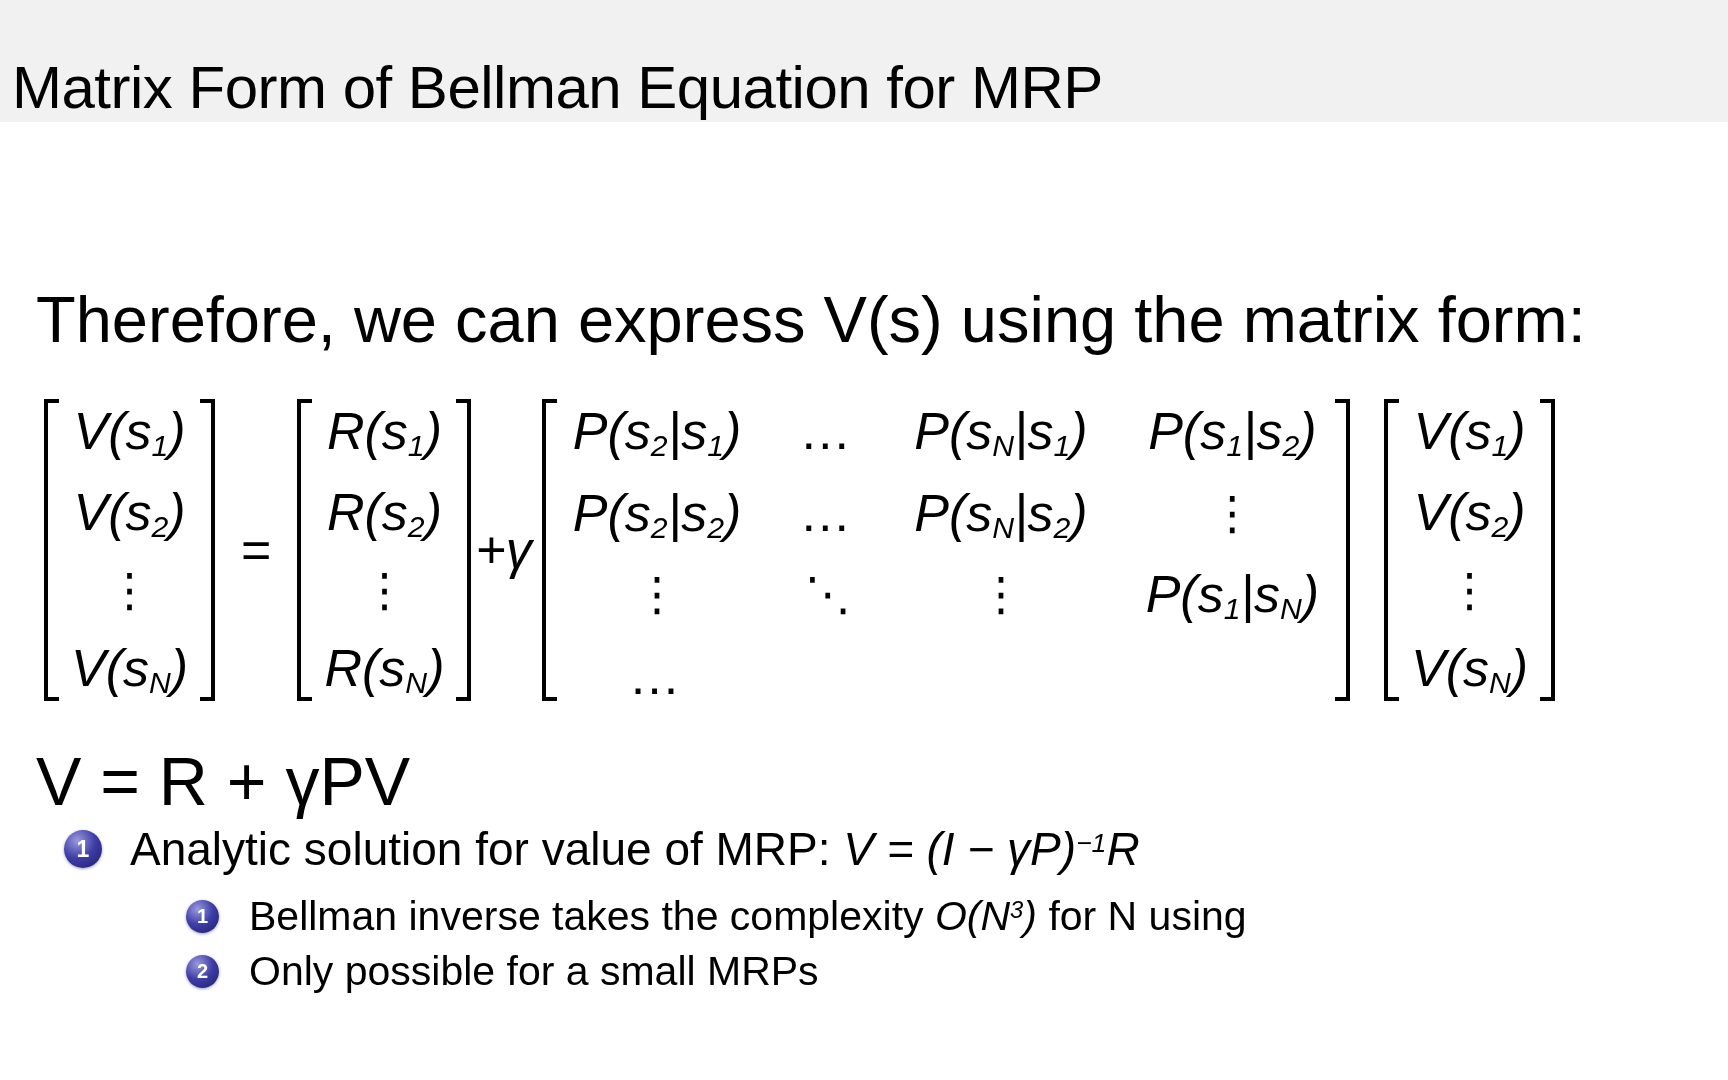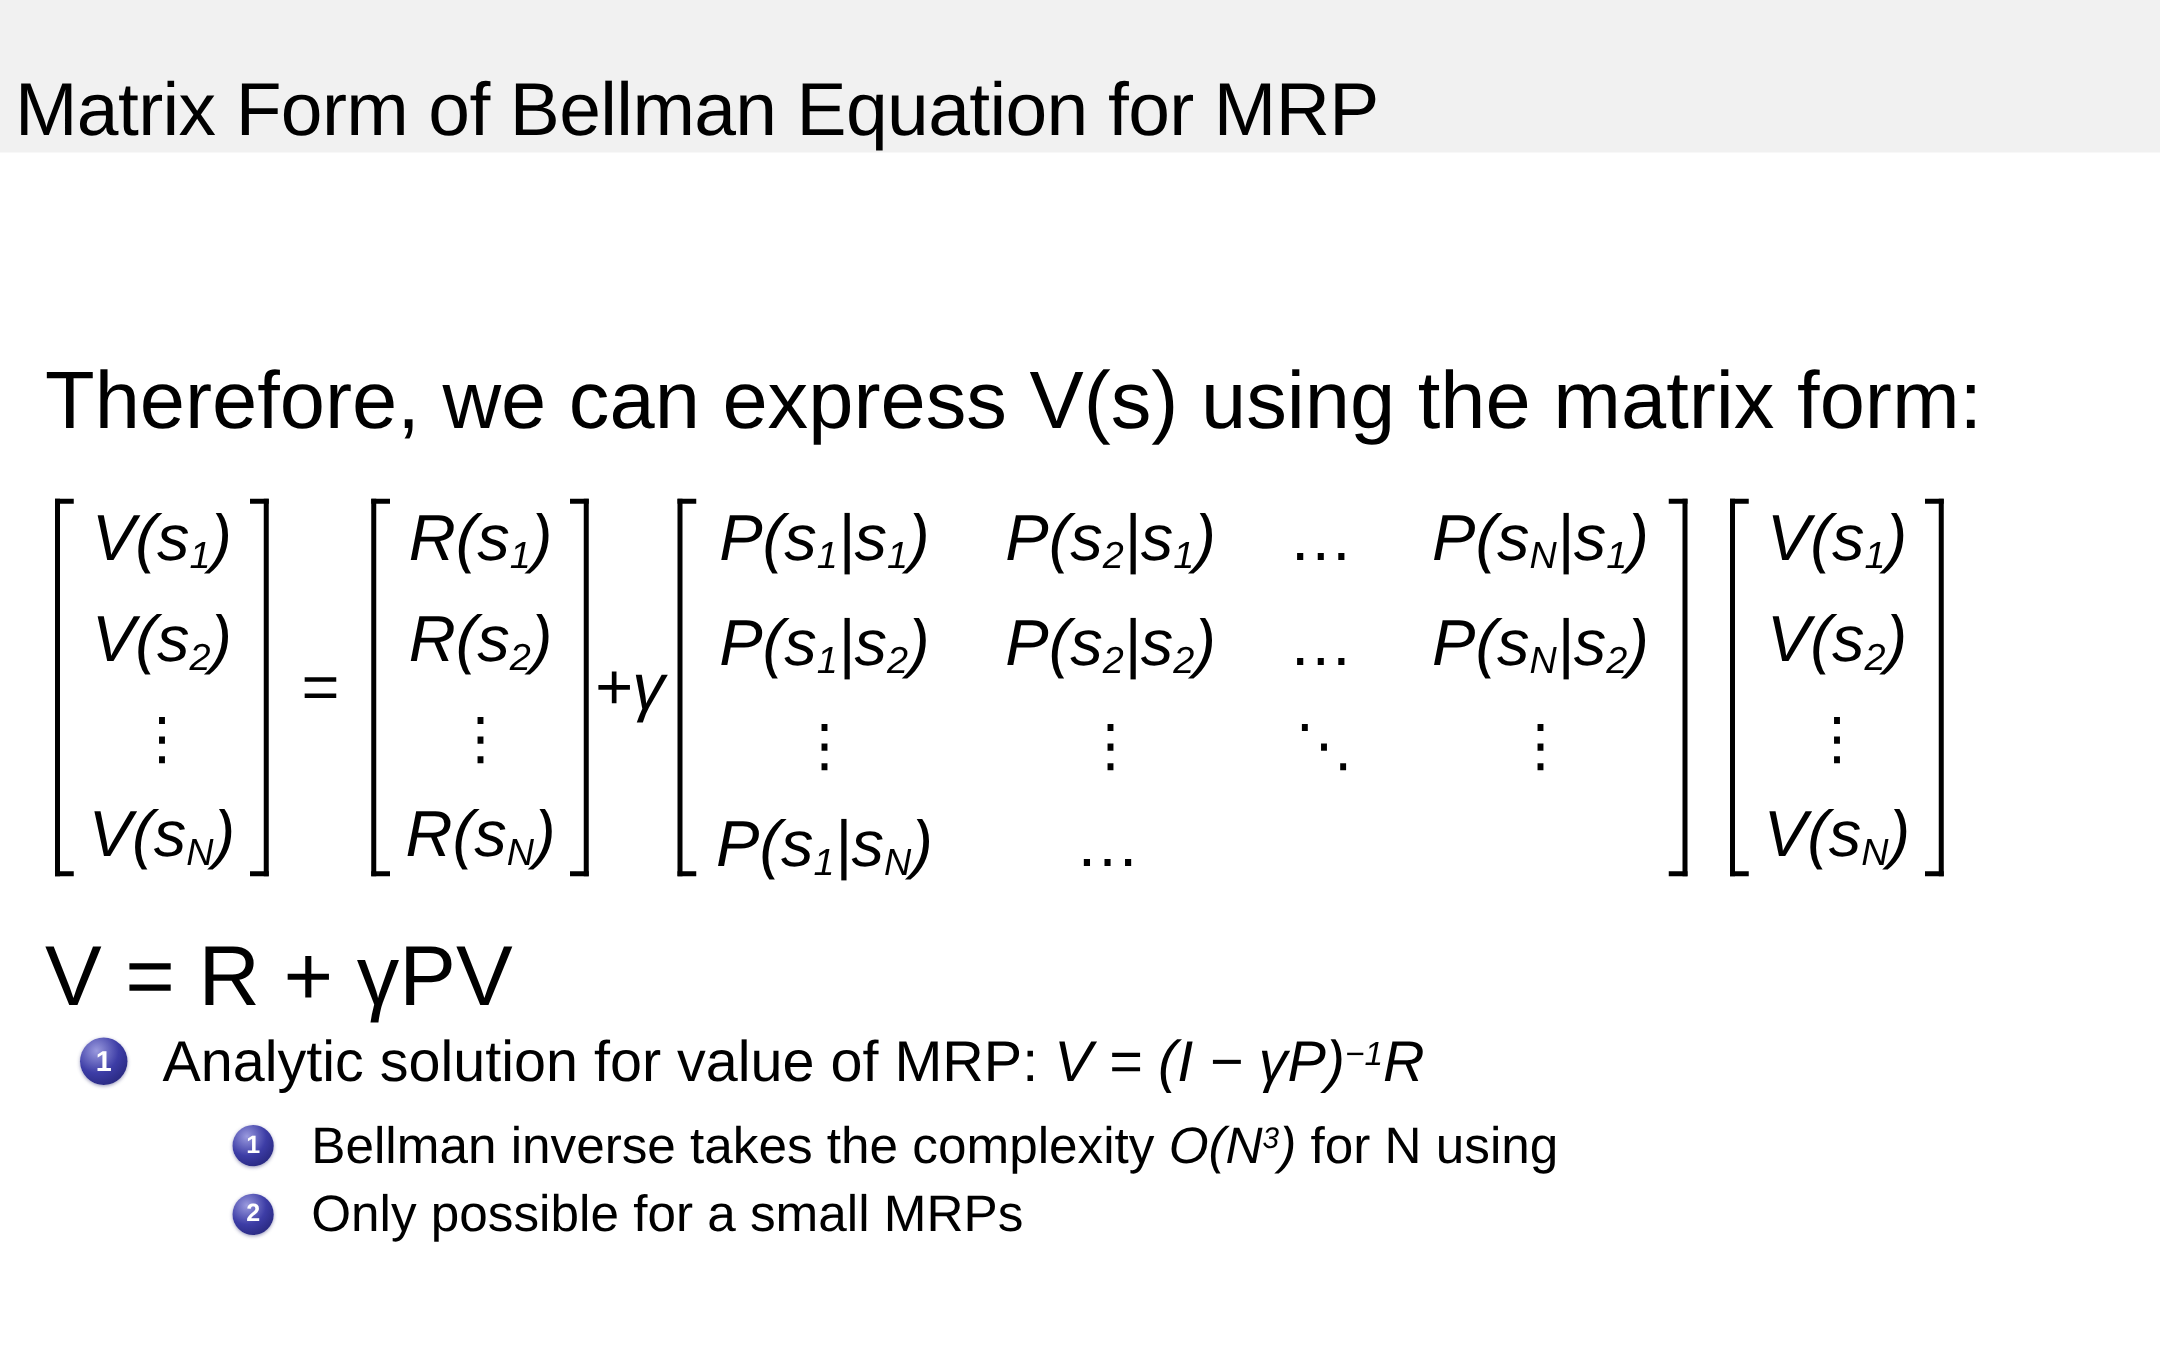--- a/index.html
+++ b/index.html
@@ -113,21 +113,20 @@
         <div class="cell">R(s<sub>N</sub>)</div>
       </div>
       <div class="brk r"></div>
     </div>
 
     <div class="op pg">+γ</div>
 
     <div class="vec">
       <div class="brk l"></div>
       <div class="mgrid">
-        <div class="cell">P(s<sub>1</sub>|s<sub>1</sub>)</div>
         <div class="cell">P(s<sub>2</sub>|s<sub>1</sub>)</div>
         <div class="cell hdots">…</div>
         <div class="cell">P(s<sub>N</sub>|s<sub>1</sub>)</div>
 
         <div class="cell">P(s<sub>1</sub>|s<sub>2</sub>)</div>
         <div class="cell">P(s<sub>2</sub>|s<sub>2</sub>)</div>
         <div class="cell hdots">…</div>
         <div class="cell">P(s<sub>N</sub>|s<sub>2</sub>)</div>
 
         <div class="cell dots">⋮</div>

